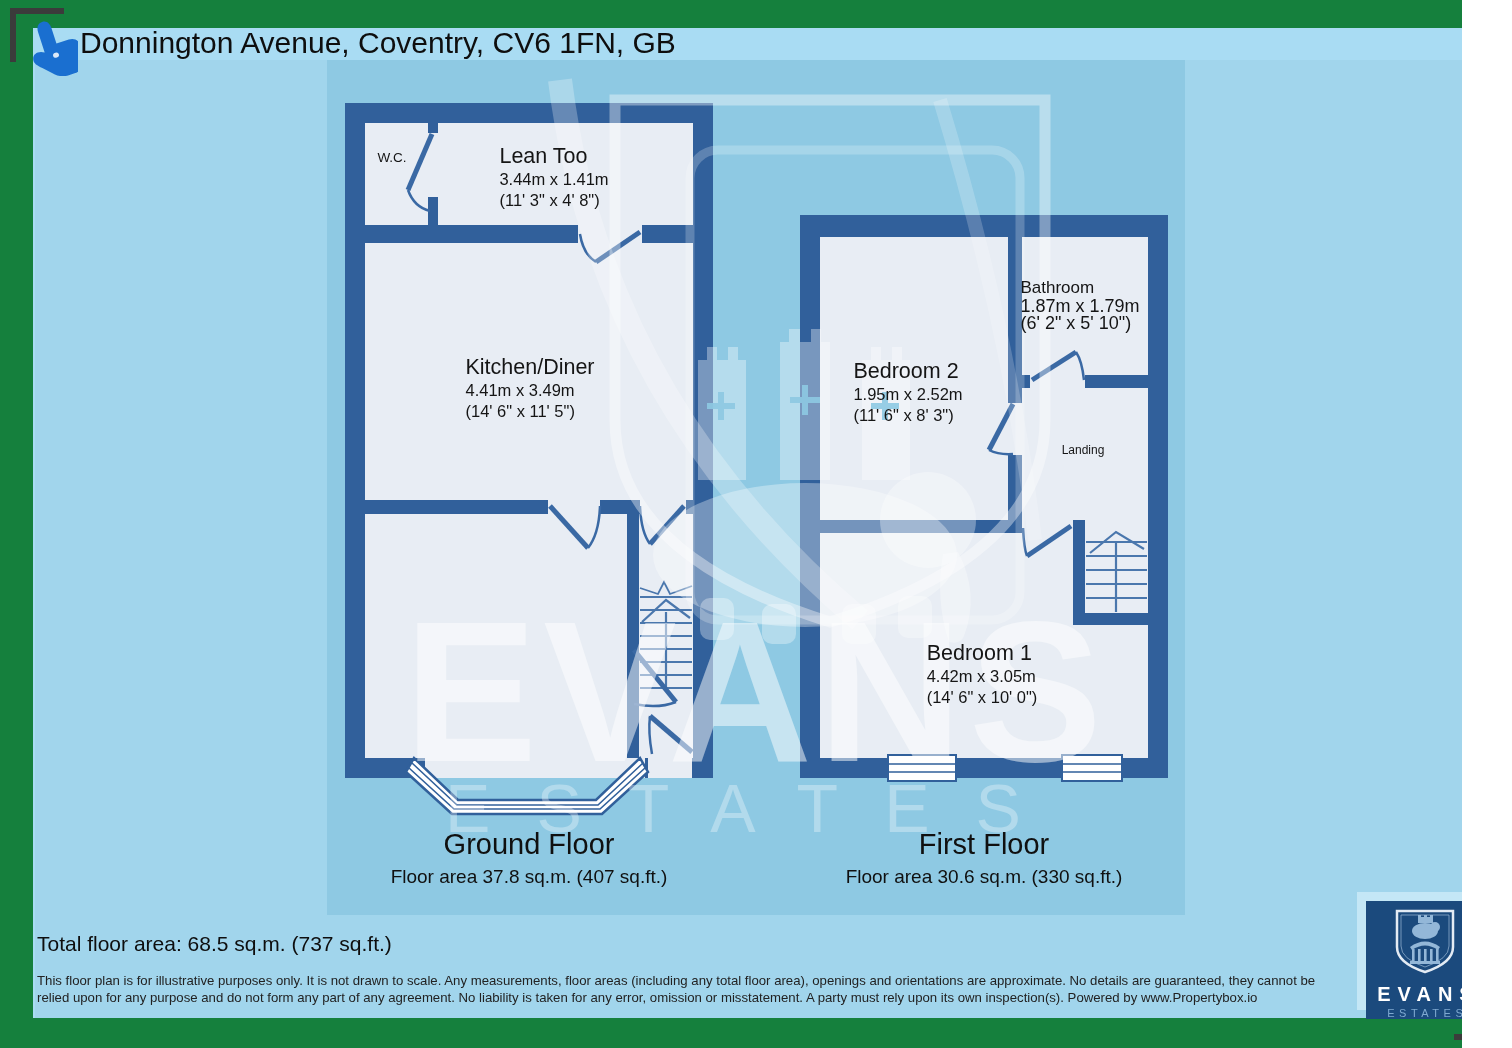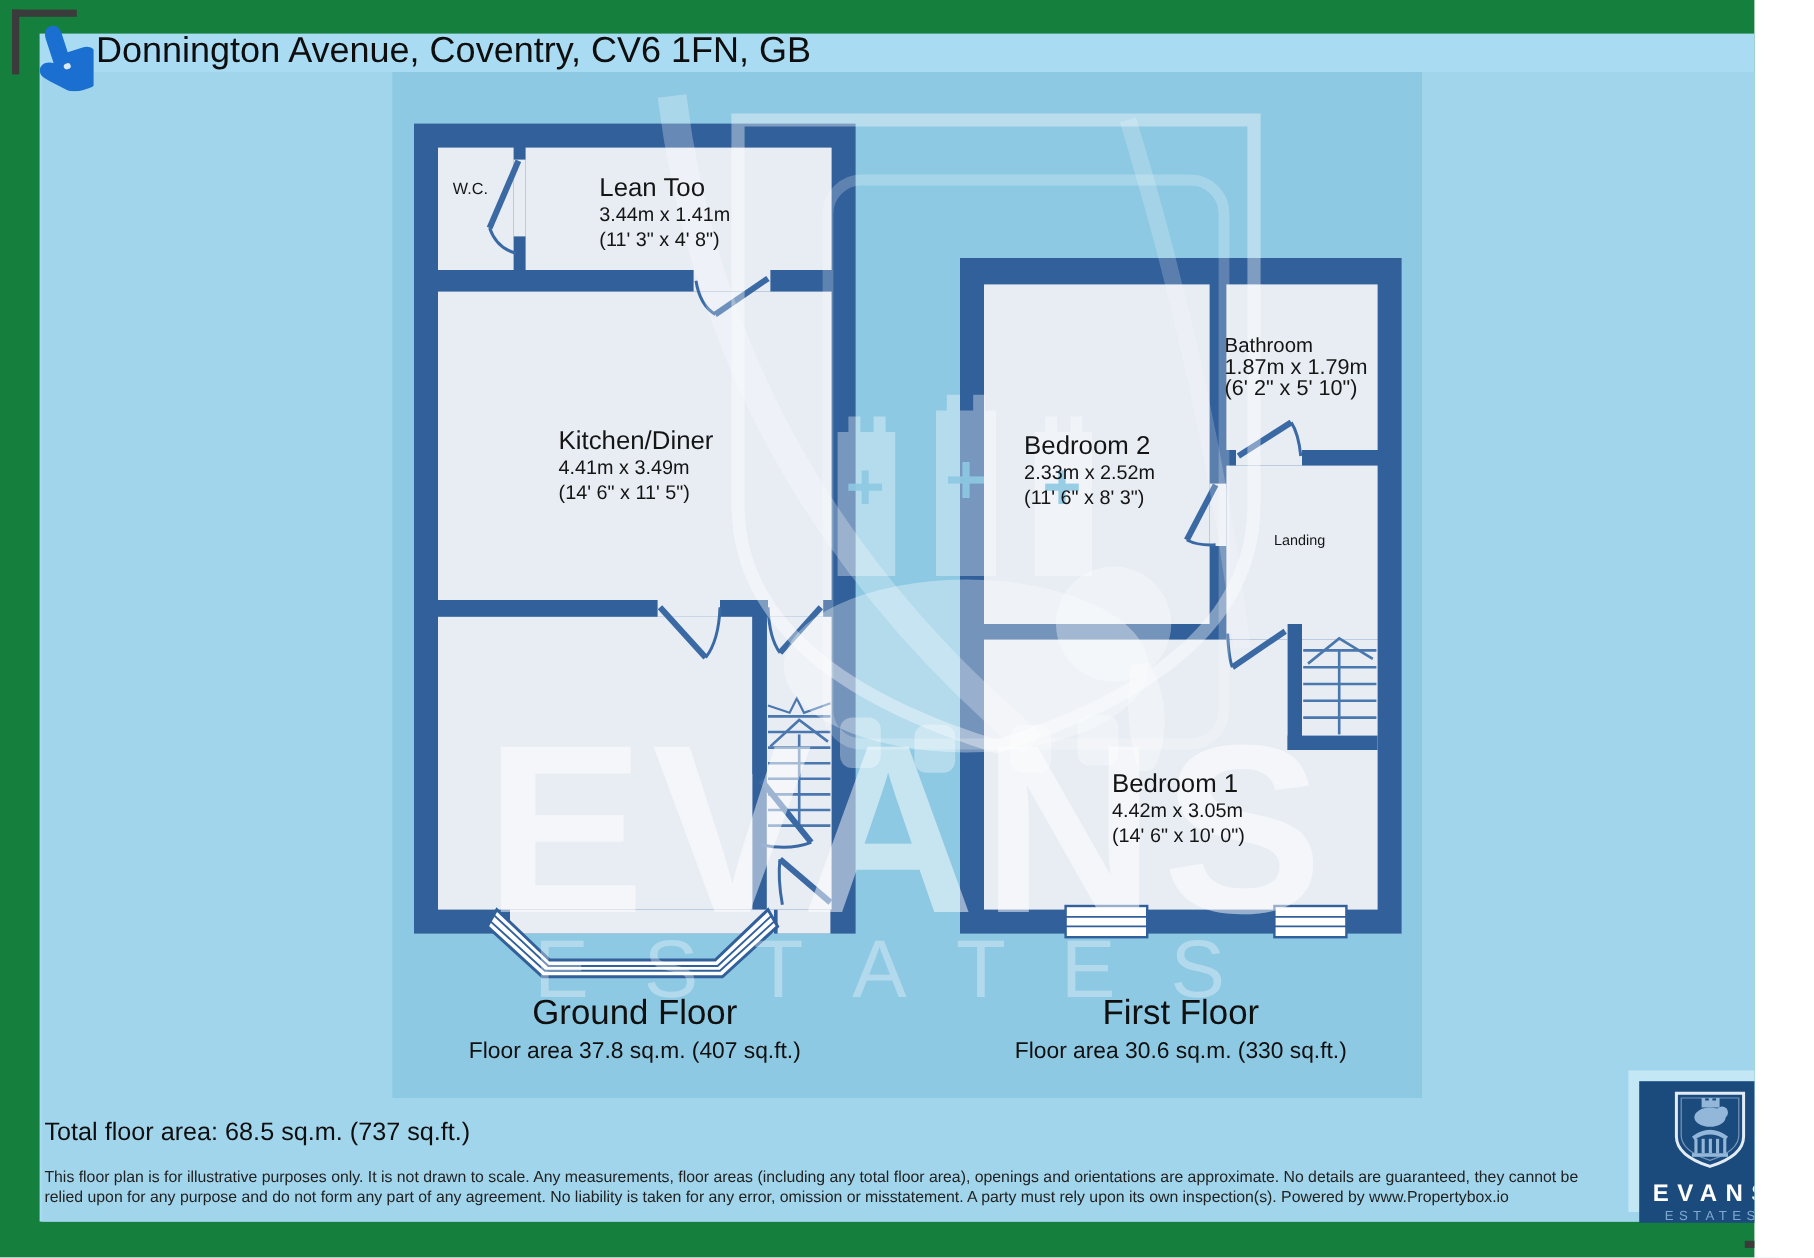--- a/index.html
+++ b/index.html
@@ -198,21 +198,21 @@
     <div class="rdim">(14' 6" x 11' 5")</div>
   </div>
 
   <div class="abs room-label sm" style="left:1080px;top:277px;">
     <div class="rname">Bathroom</div>
     <div class="rdim">1.87m x 1.79m</div>
     <div class="rdim">(6' 2" x 5' 10")</div>
   </div>
   <div class="abs room-label" style="left:908px;top:358px;">
     <div class="rname">Bedroom 2</div>
-    <div class="rdim">2.33m x 2.52m</div>
+    <div class="rdim">1.95m x 2.52m</div>
     <div class="rdim">(11' 6" x 8' 3")</div>
   </div>
   <div class="abs room-label md" style="left:1083px;top:443px;">
     <div>Landing</div>
   </div>
   <div class="abs room-label" style="left:982px;top:640px;">
     <div class="rname">Bedroom 1</div>
     <div class="rdim">4.42m x 3.05m</div>
     <div class="rdim">(14' 6" x 10' 0")</div>
   </div>

